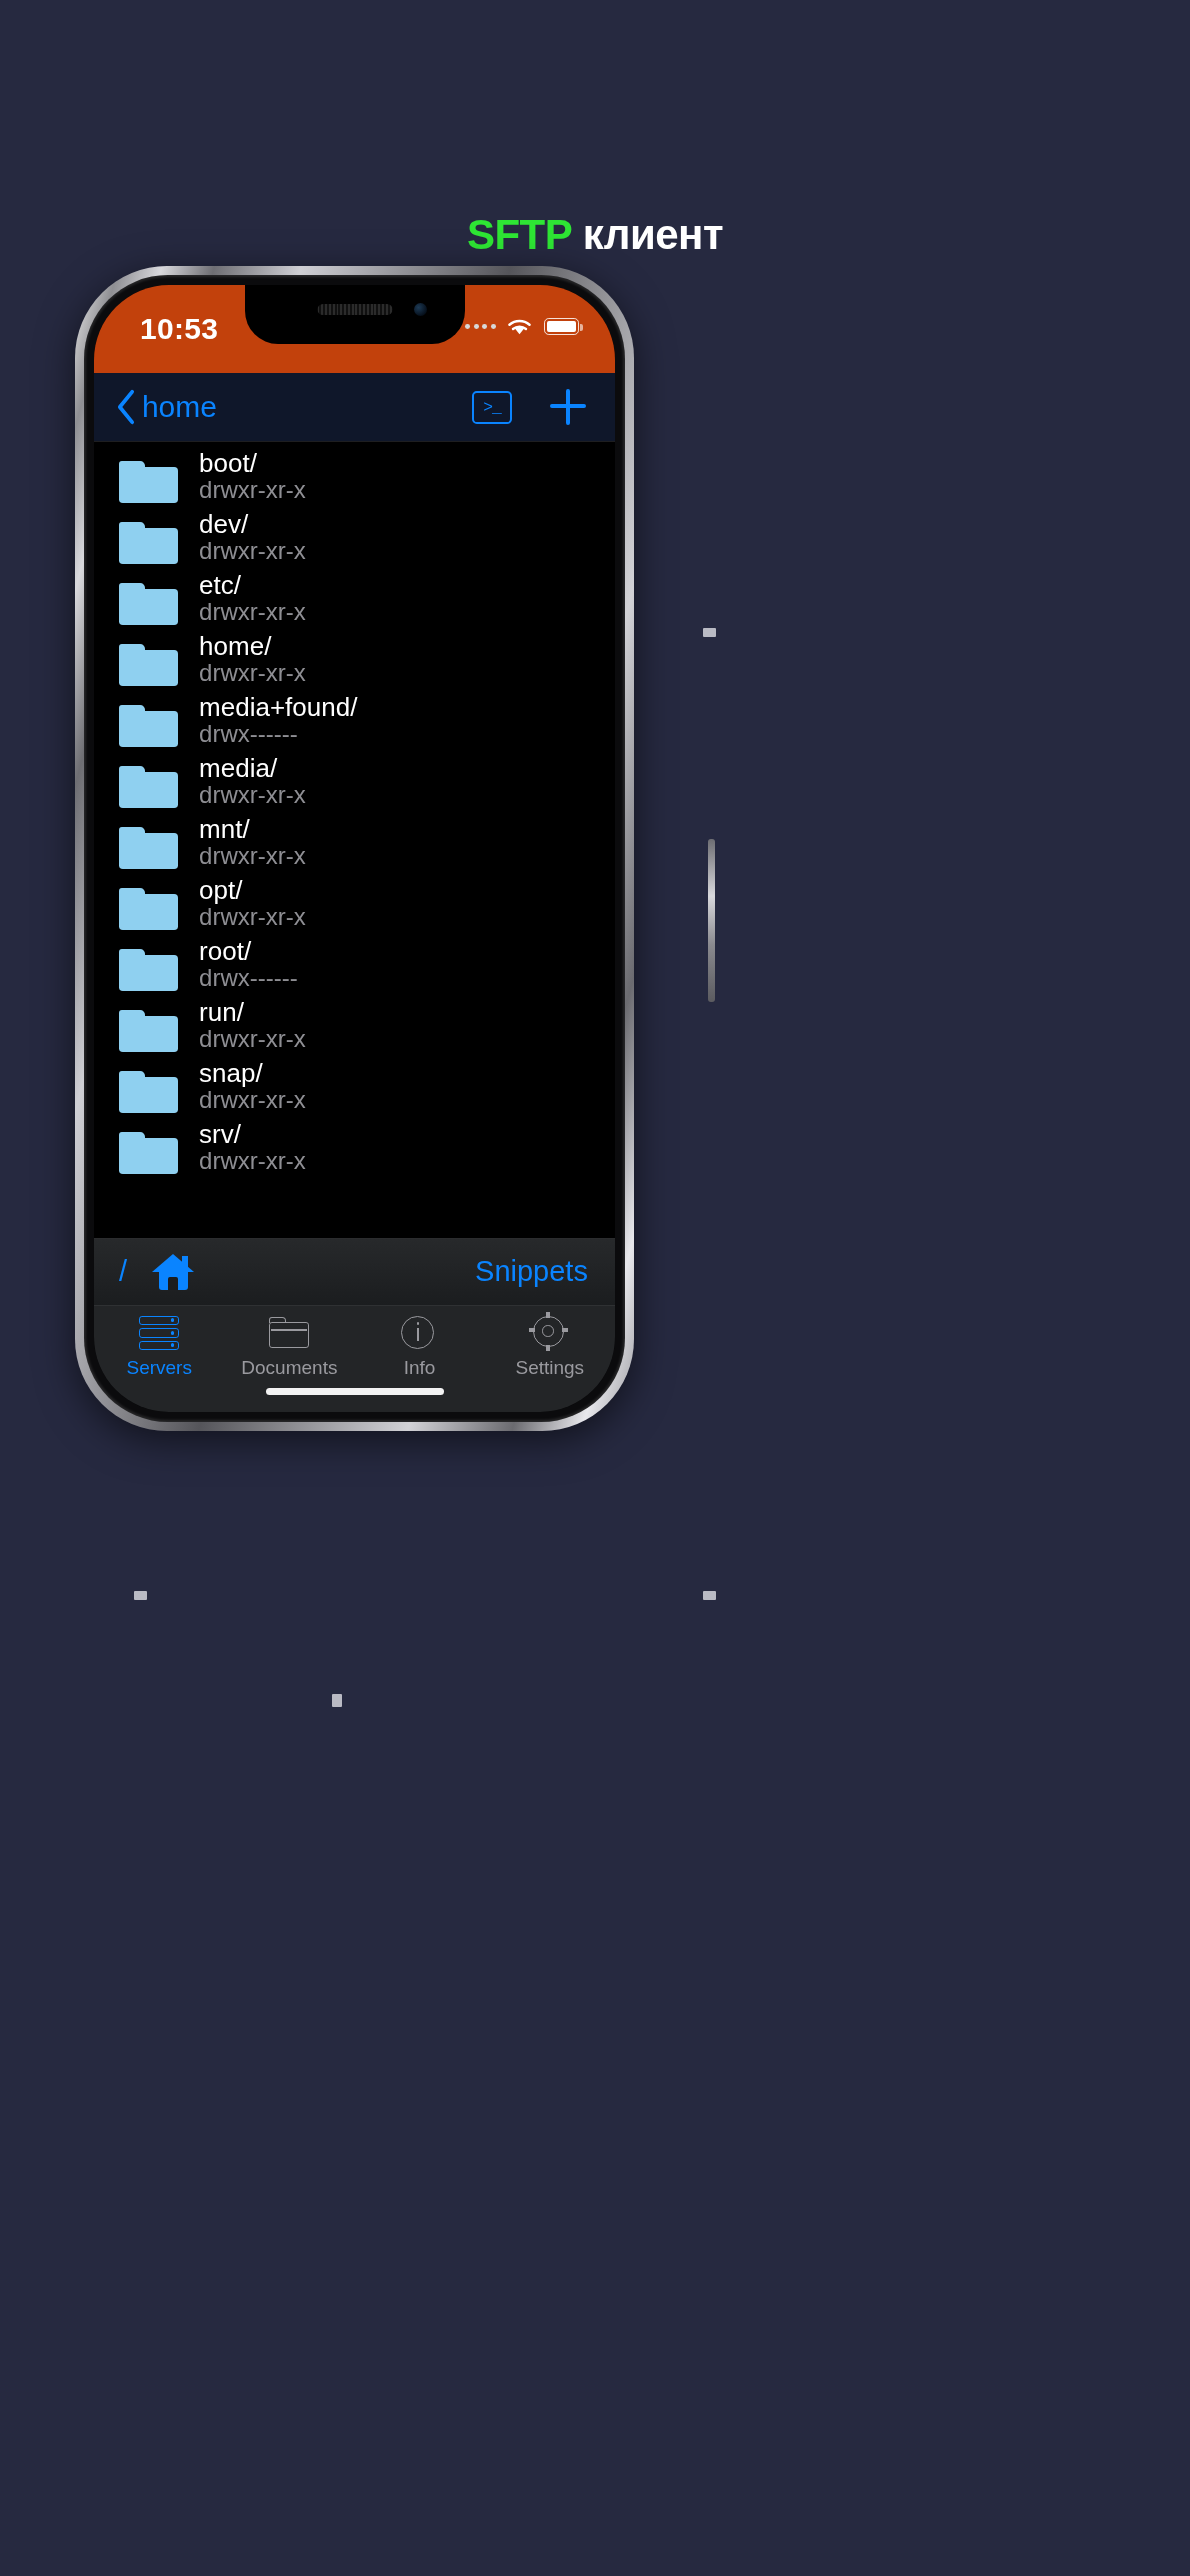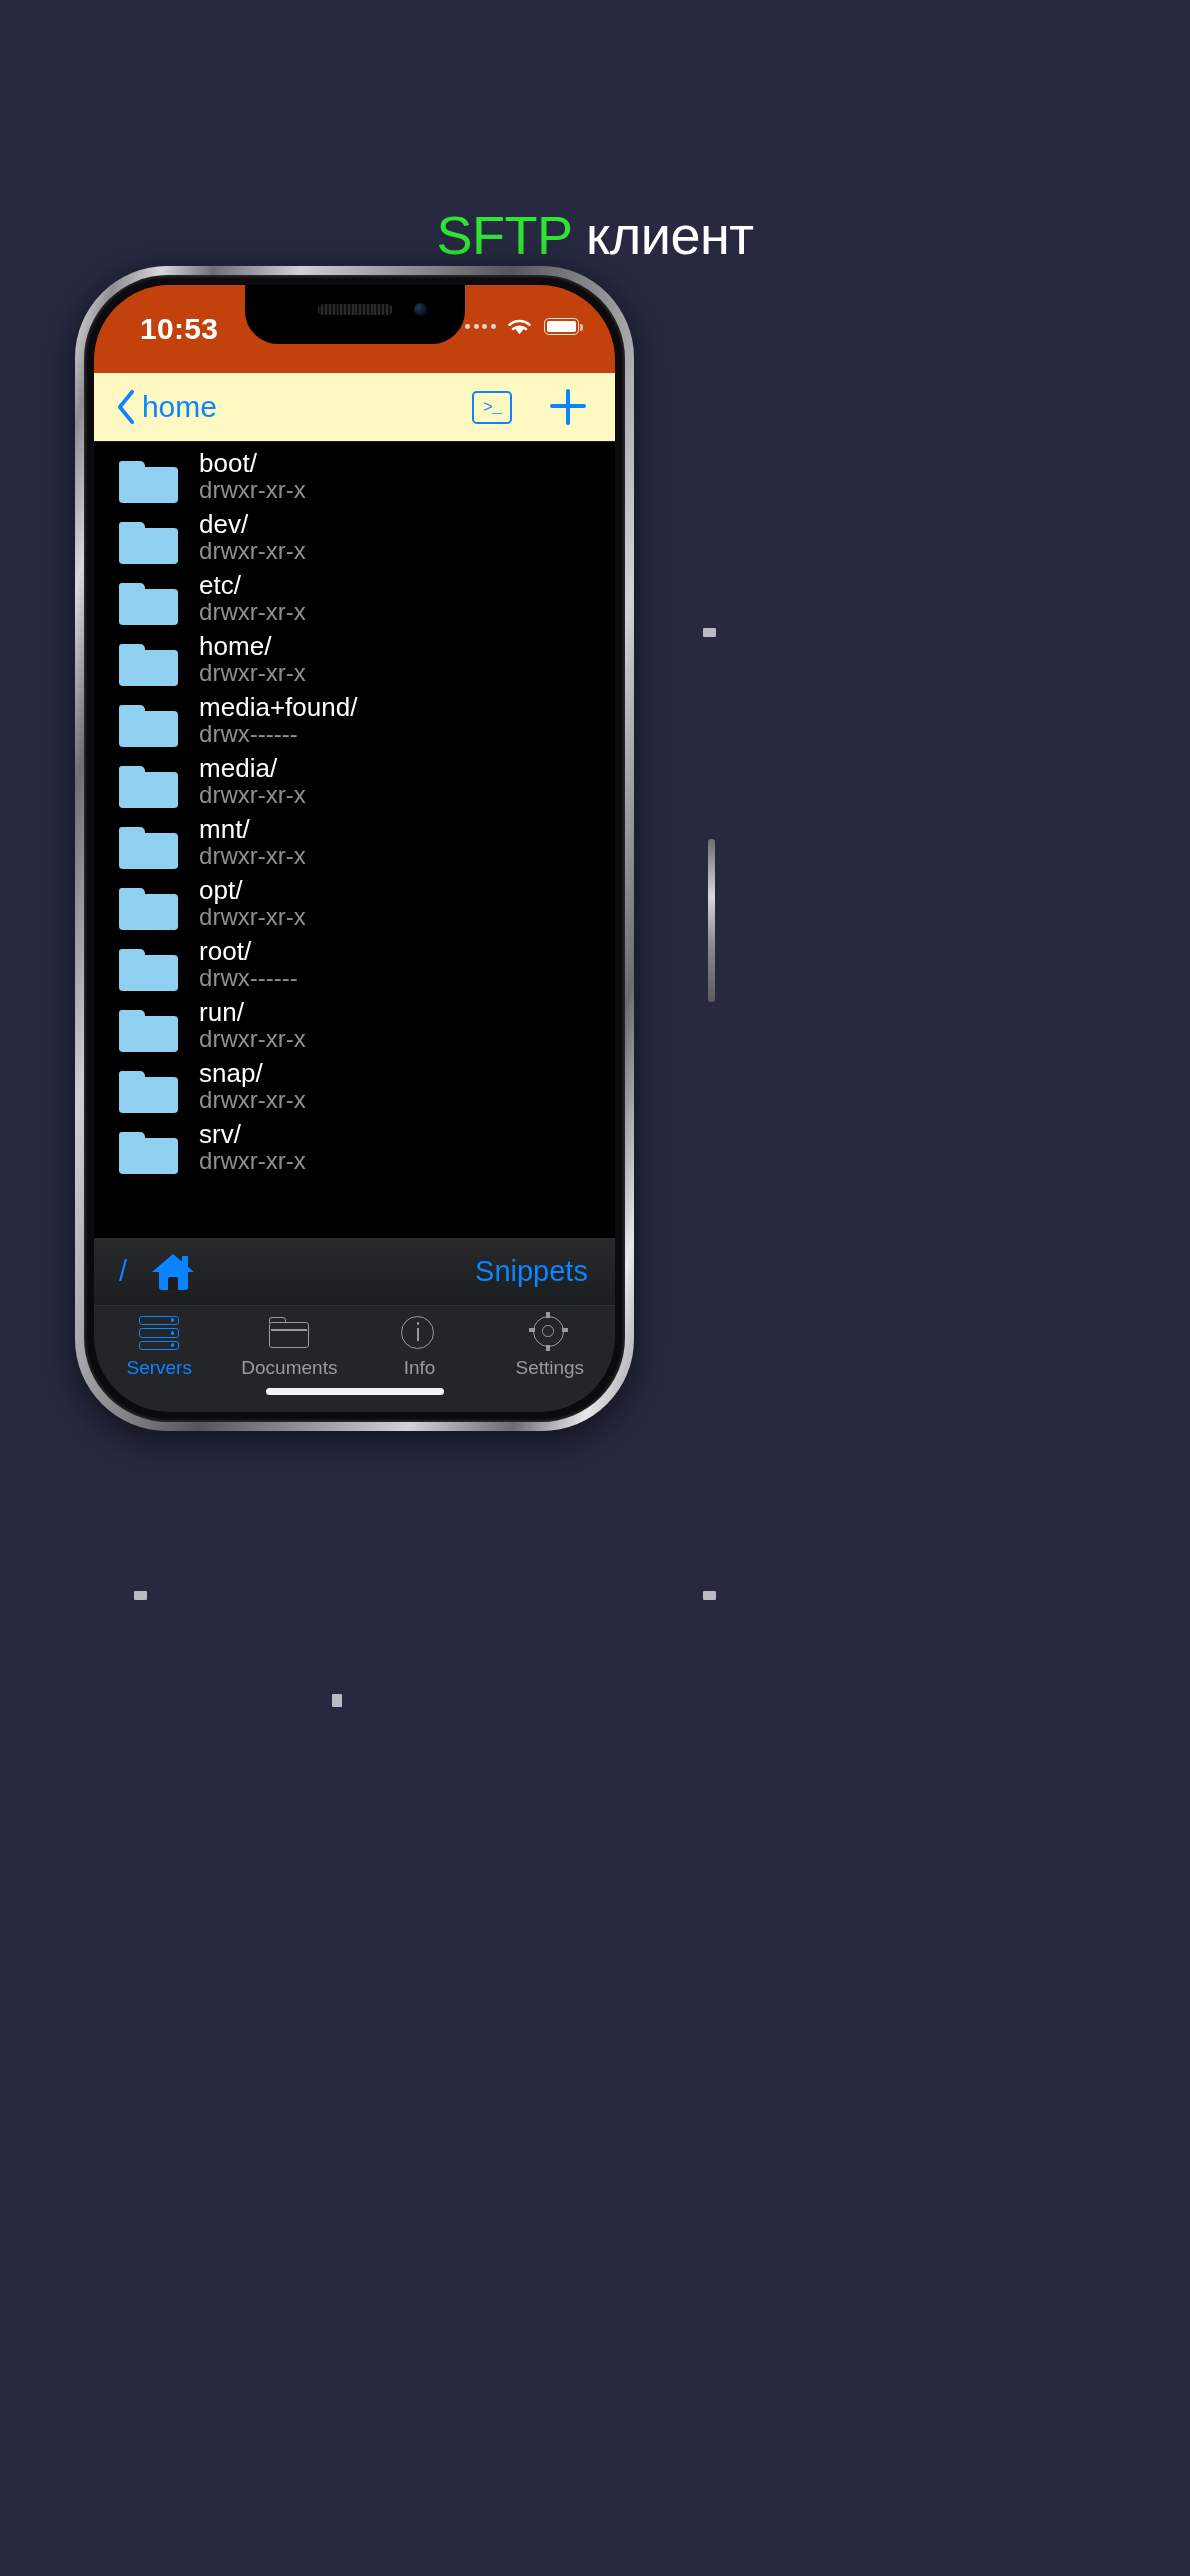--- a/index.html
+++ b/index.html
@@ -10,21 +10,21 @@
     position:relative; overflow:hidden;
   }
 
   
   .headline{
     position:absolute; top:0; left:0; width:1190px; height:288px;
     display:flex; align-items:center; justify-content:center;
     padding-top:182px;
   }
   .headline .txt{
-    font-size:54px; font-weight:normal; color:#ffffff;
+    font-size:42px; font-weight:bold; color:#ffffff;
     letter-spacing:-0.5px; white-space:nowrap;
   }
   .headline .accent{ color:#2ee534; }
 
   
   .phone{
     position:absolute; left:75px; top:266px;
     width:559px; height:1165px;
     border-radius:92px;
     background:
@@ -103,21 +103,21 @@
   }
   .batt::after{
     content:""; position:absolute; right:-4.8px; top:4.8px;
     width:2.9px;height:6.7px;background:rgba(255,255,255,.6);border-radius:0 1.9px 1.9px 0;
   }
   .batt span{ display:block; height:100%; width:100%; background:#fff; border-radius:1.9px;}
 
   
   .navbar{
     height:69px; width:100%;
-    background:#fef9c3;
+    background:#0f172a;
     display:flex; align-items:center; justify-content:space-between;
     padding:0 29px 0 21px;
     border-bottom:1px solid #1e1e20;
   }
   .nav-back{ display:flex; align-items:center; gap:5.8px; color:#0a84ff; cursor:pointer;}
   .nav-back .label{ font-size:30px; }
   .nav-actions{ display:flex; align-items:center; gap:38px;}
   .term-ico{
     width:40px;height:33px;border:2.4px solid #0a84ff;border-radius:4.8px;
     display:flex;align-items:center;justify-content:center;

